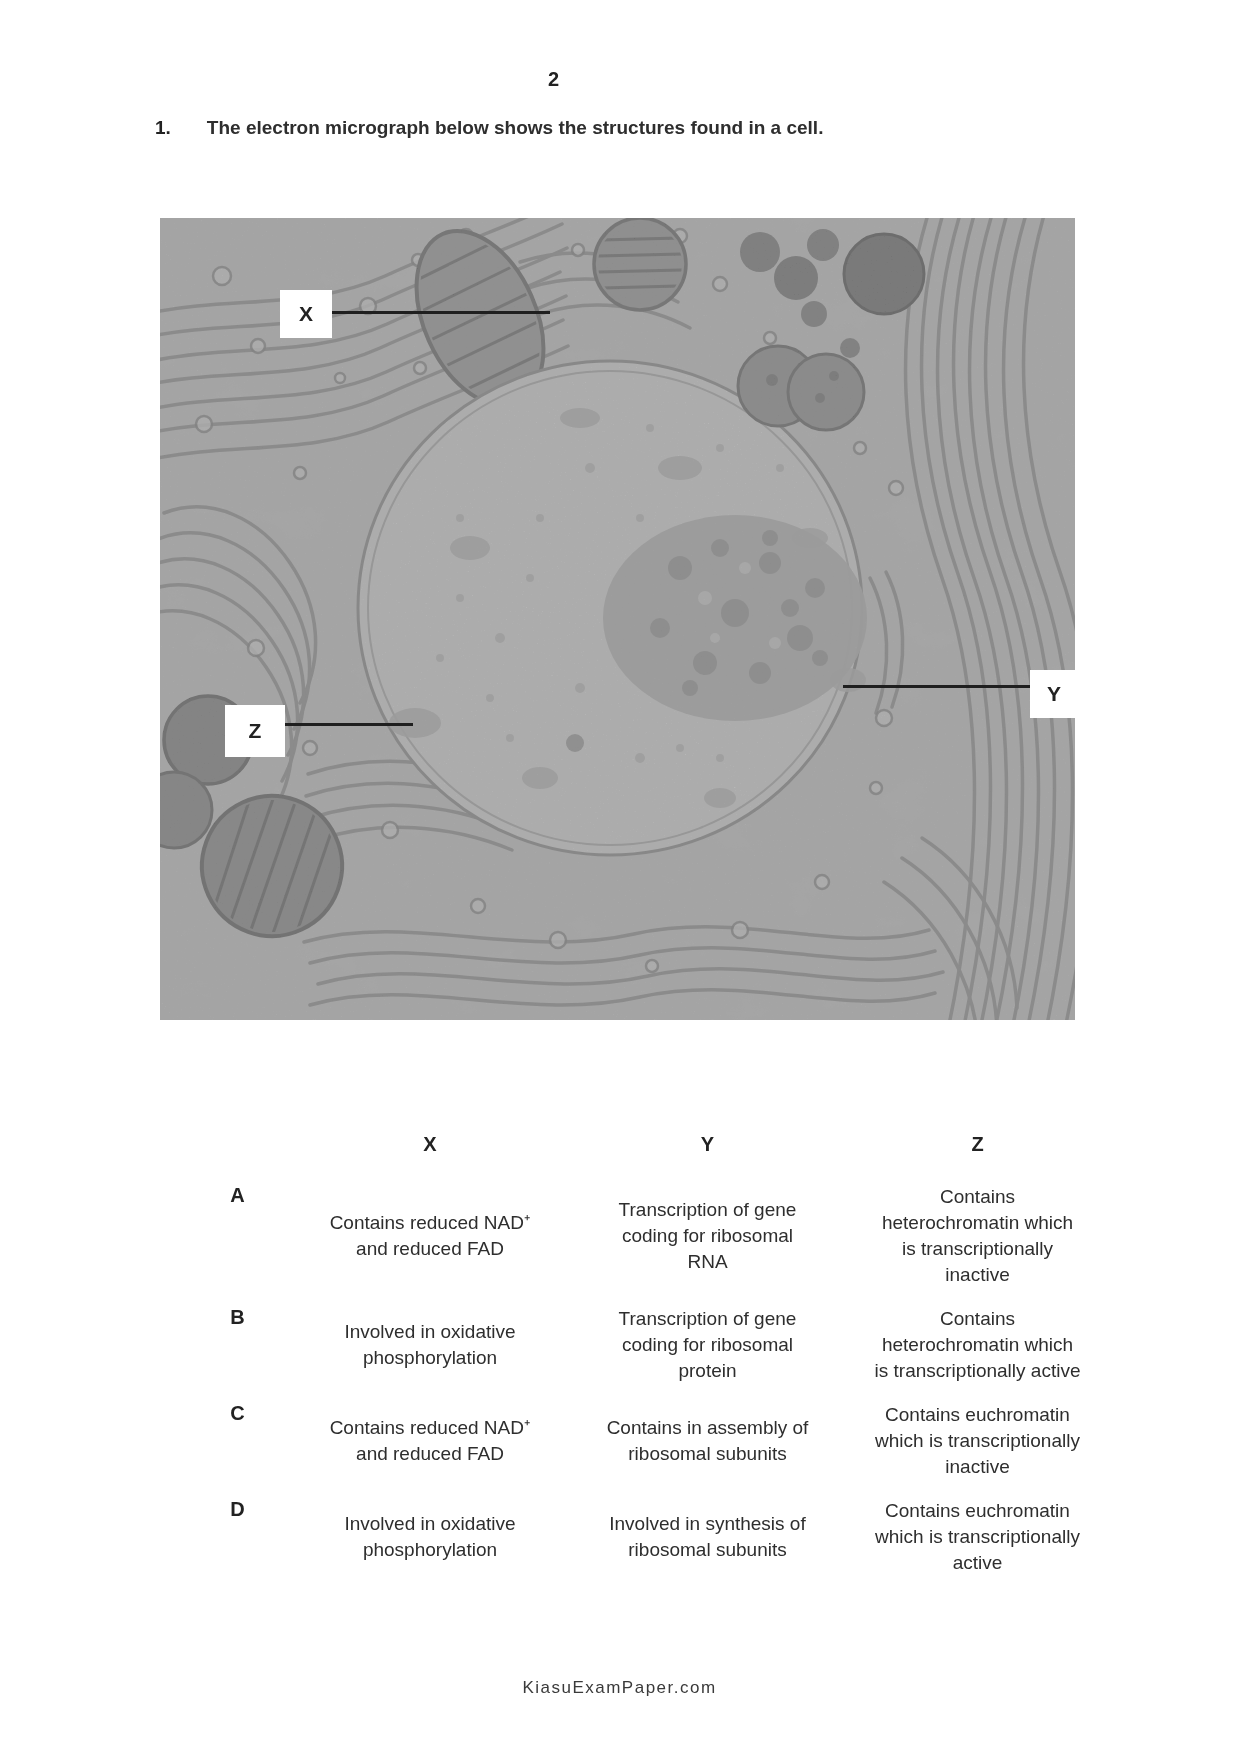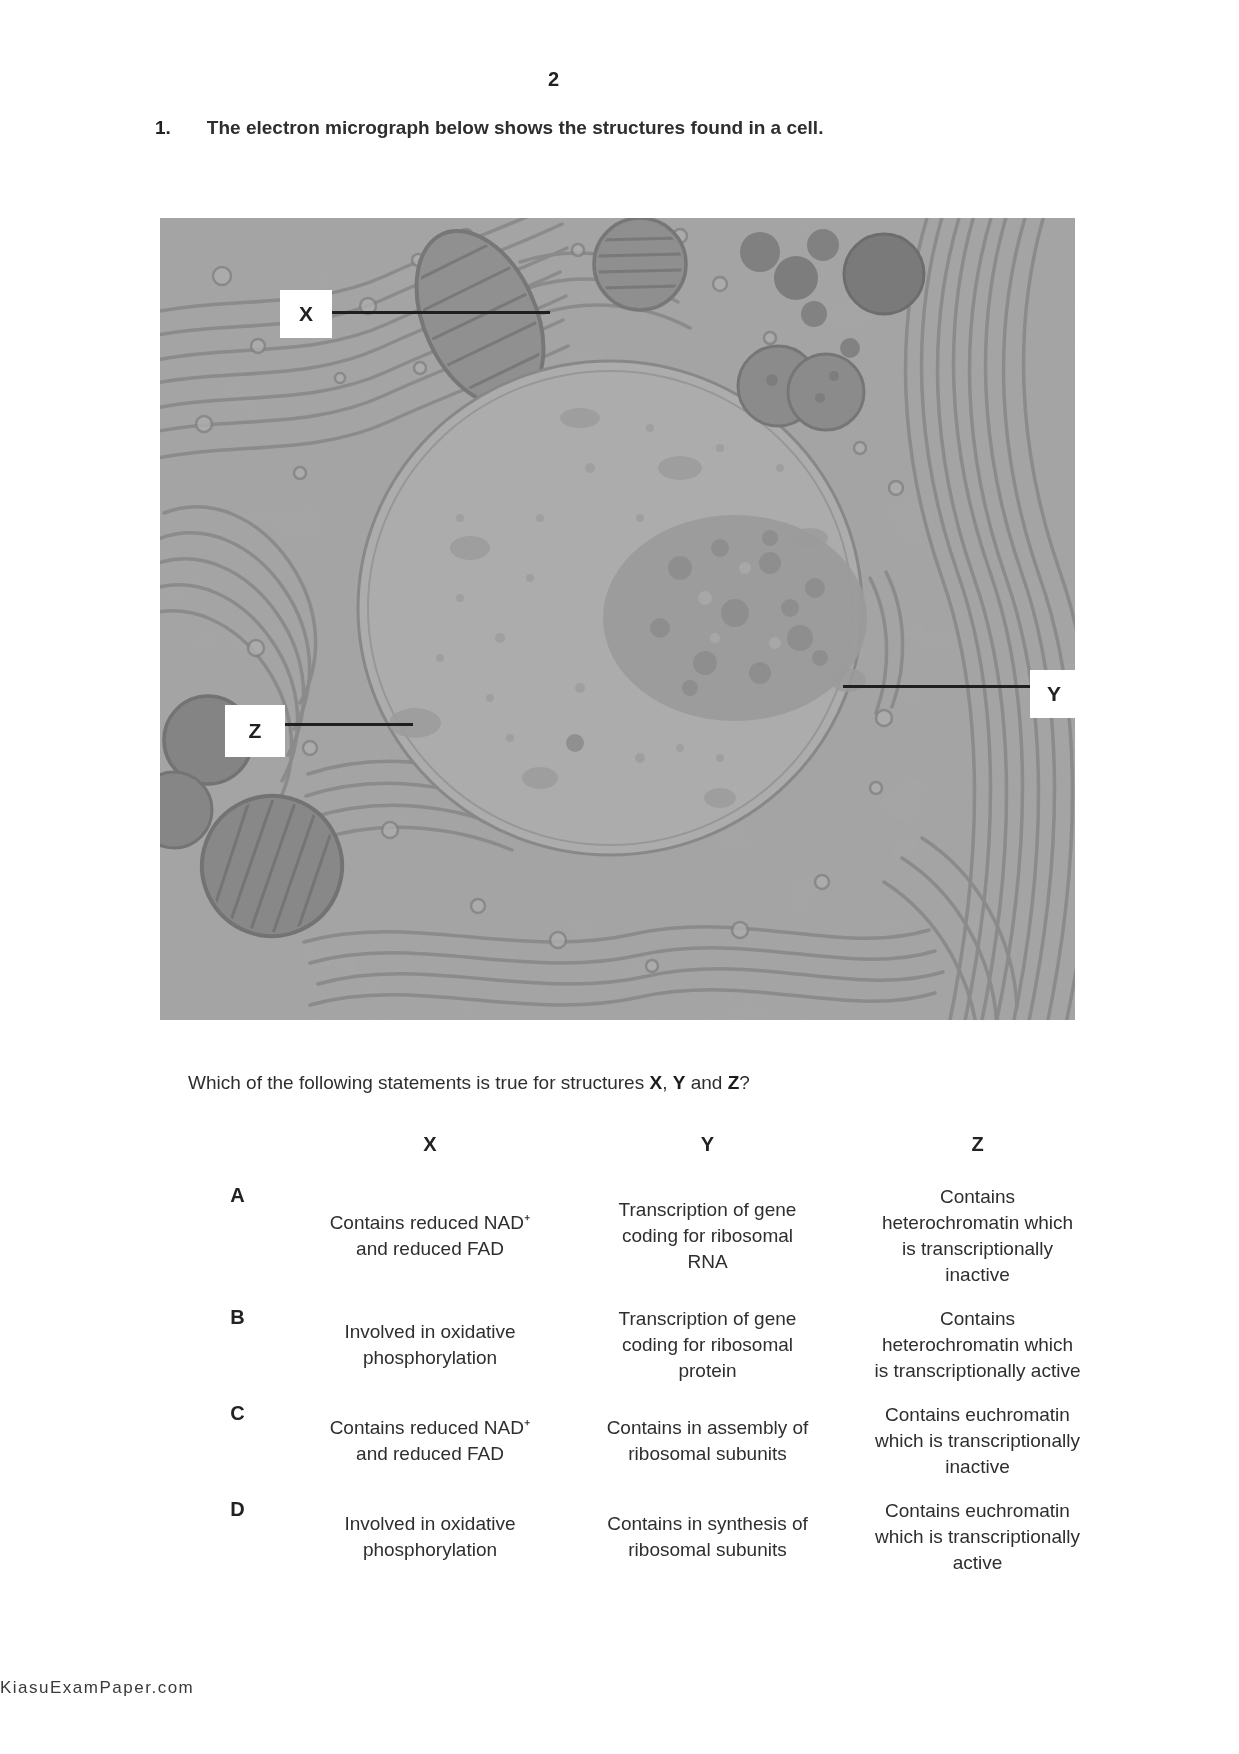--- a/index.html
+++ b/index.html
@@ -20,21 +20,21 @@
   .em-line{position:absolute;height:3px;background:#1f1f1f;z-index:2;}
   .prompt{position:absolute;top:1072px;left:188px;font-size:19px;}
   .prompt b{color:#1c1c1c;}
   .answer-table{position:absolute;top:1133px;left:185px;width:925px;}
   .t-head,.t-row{display:grid;grid-template-columns:105px 280px 275px 265px;}
   .t-head{margin-bottom:28px;}
   .t-head .hcell{text-align:center;font-weight:bold;font-size:20px;color:#222;}
   .t-row{align-items:center;margin-bottom:18px;}
   .t-row .letter{align-self:start;text-align:center;font-weight:bold;font-size:20px;color:#222;}
   .cell{text-align:center;font-size:19px;line-height:26px;white-space:pre-line;color:#2e2e2e;}
-  .footer{position:absolute;top:1678px;left:0;width:100%;
+  .footer{position:absolute;top:1678px;left:0;width:100%;text-align:center;
     font-size:17px;letter-spacing:1.5px;color:#3a3a3a;}
 </style>
 </head>
 <body>
 
 <div class="page">
 
   <div class="page-number">2</div>
 
   <div class="q-row">
@@ -267,23 +267,20 @@
       <span>Y</span>
     </div>
     <div class="em-line" style="left:683px;top:467px;width:187px;"></div>
 
     <div class="em-label" style="left:65px;top:487px;width:60px;height:52px;">
       <span>Z</span>
     </div>
     <div class="em-line" style="left:125px;top:505px;width:128px;"></div>
   </div>
 
-  <div class="prompt">
-    <span>Which of the following statements is true for structures </span><b>X</b><span>, </span><b>Y</b><span> and </span><b>Z</b><span>?</span>
-  </div>
 
   <div class="answer-table">
     <div class="t-head">
       <div class="hcell"></div>
       <div class="hcell">X</div>
       <div class="hcell">Y</div>
       <div class="hcell">Z</div>
     </div>
 
     <div class="t-row">
@@ -319,21 +316,21 @@
 ribosomal subunits</div>
       <div class="cell">Contains euchromatin
 which is transcriptionally
 inactive</div>
     </div>
 
     <div class="t-row">
       <div class="letter">D</div>
       <div class="cell">Involved in oxidative
 phosphorylation</div>
-      <div class="cell">Contains in synthesis of
+      <div class="cell">Involved in synthesis of
 ribosomal subunits</div>
       <div class="cell">Contains euchromatin
 which is transcriptionally
 active</div>
     </div>
   </div>
 
   <div class="footer">KiasuExamPaper.com</div>
 
 </div>

